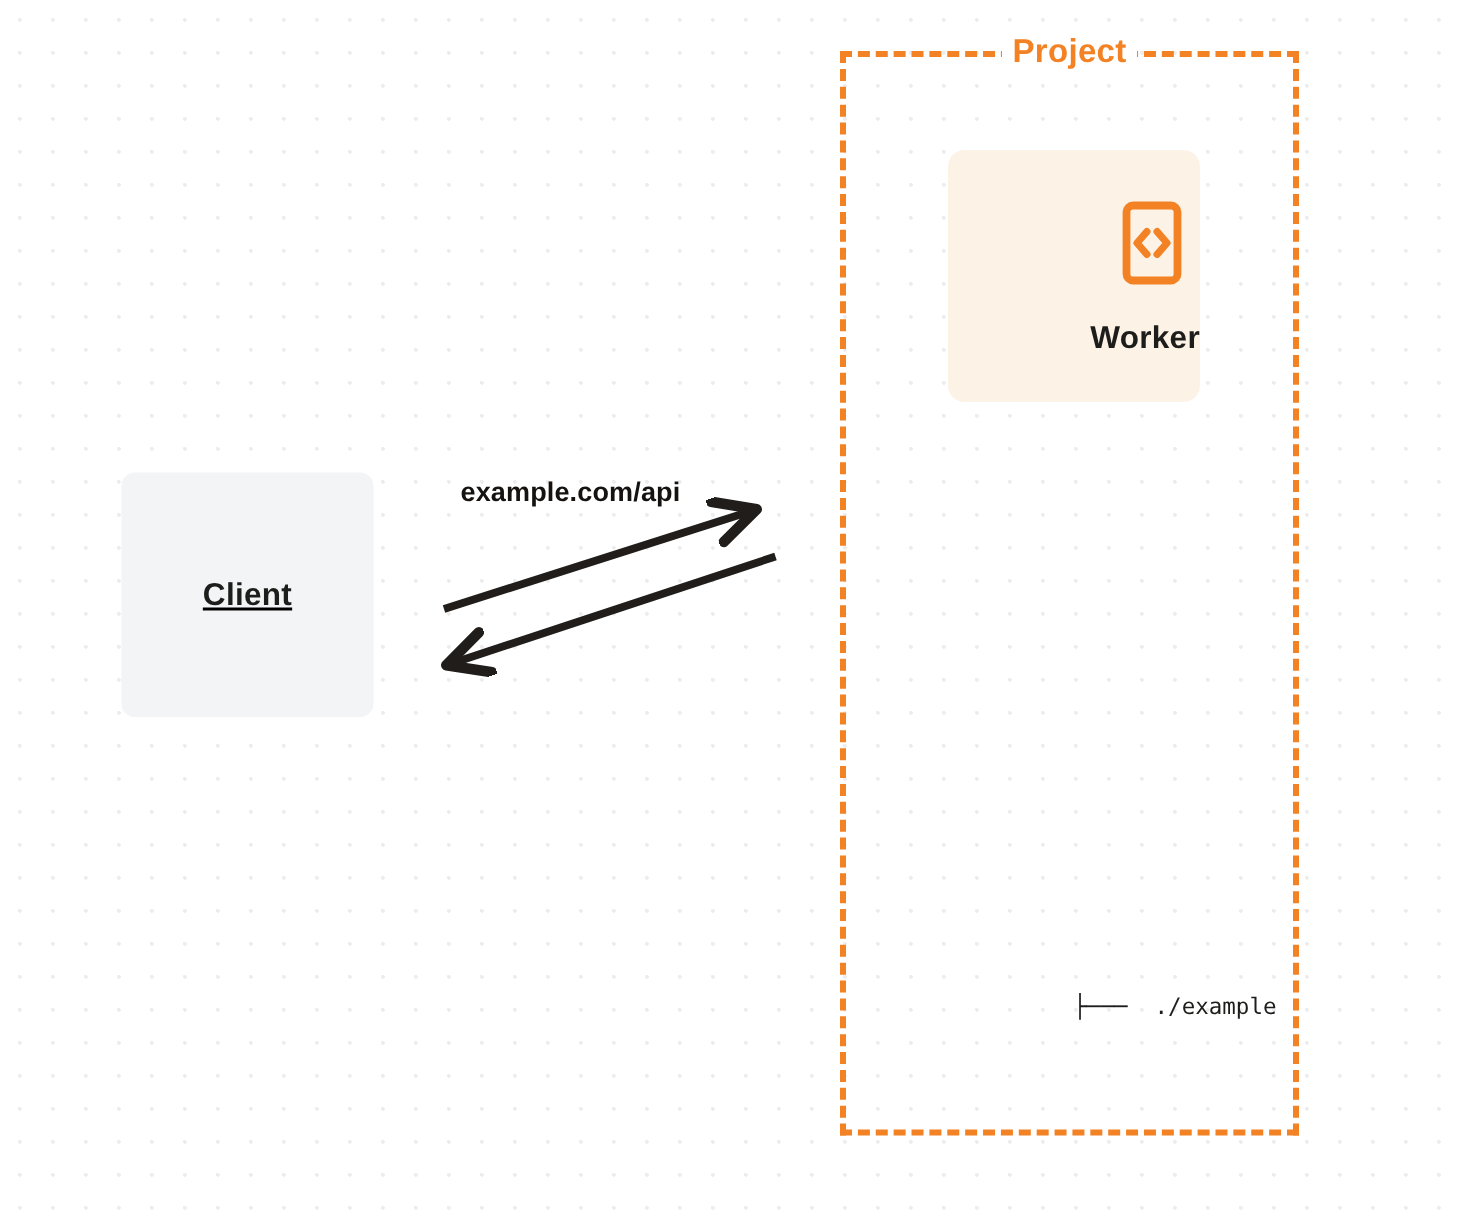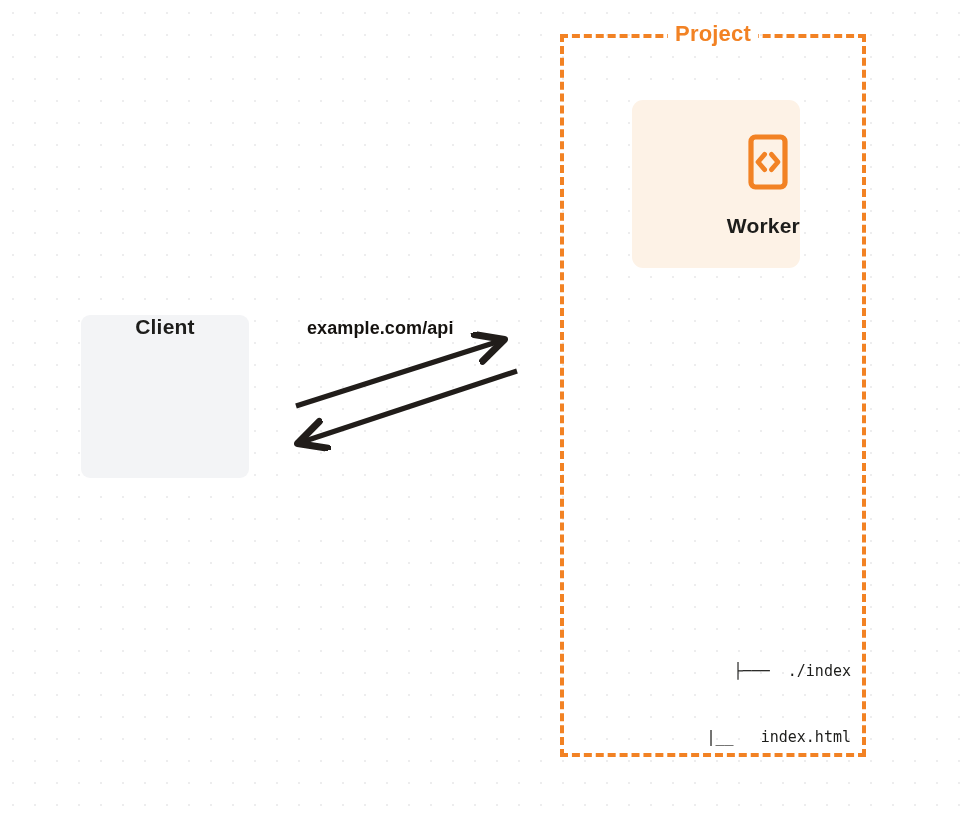--- a/index.html
+++ b/index.html
@@ -28,22 +28,23 @@
   
   .client-node {
     position: absolute;
     left: 81px;
     top: 315px;
     width: 168px;
     height: 163px;
     background-color: #f3f4f6;
     border-radius: 9px;
     display: flex;
-    align-items: flex-start;
+    align-items: center;
     justify-content: center;
+    text-decoration: underline;
   }
   .client-label {
     font-size: 21px;
     font-weight: bold;
     color: #1d1d1b;
     letter-spacing: 0.2px;
   }
 
   
   .project-group {
@@ -169,19 +170,18 @@
       <svg class="card-icon" viewBox="0 0 32 32">
         <rect x="7.5" y="3.5" width="17" height="25" rx="2.2" fill="none" stroke="#f28224" stroke-width="2.6"></rect>
         <path d="M 14.3 12.2 L 11.0 16.0 L 14.3 19.8" fill="none" stroke="#f28224" stroke-width="2.4" stroke-linecap="round" stroke-linejoin="round"></path>
         <path d="M 17.7 12.2 L 21.0 16.0 L 17.7 19.8" fill="none" stroke="#f28224" stroke-width="2.4" stroke-linecap="round" stroke-linejoin="round"></path>
       </svg>
       <span class="card-label">Worker</span>
     </div>
 
 
     <div class="file-tree">
-      <span class="tree-row">├───  ./index</span>
-      <span class="tree-row">   |__   index.html</span>
+      <span class="tree-row">├───  ./example</span>
       
     </div>
   </div>
 
 </div>
 
 </body></html>

